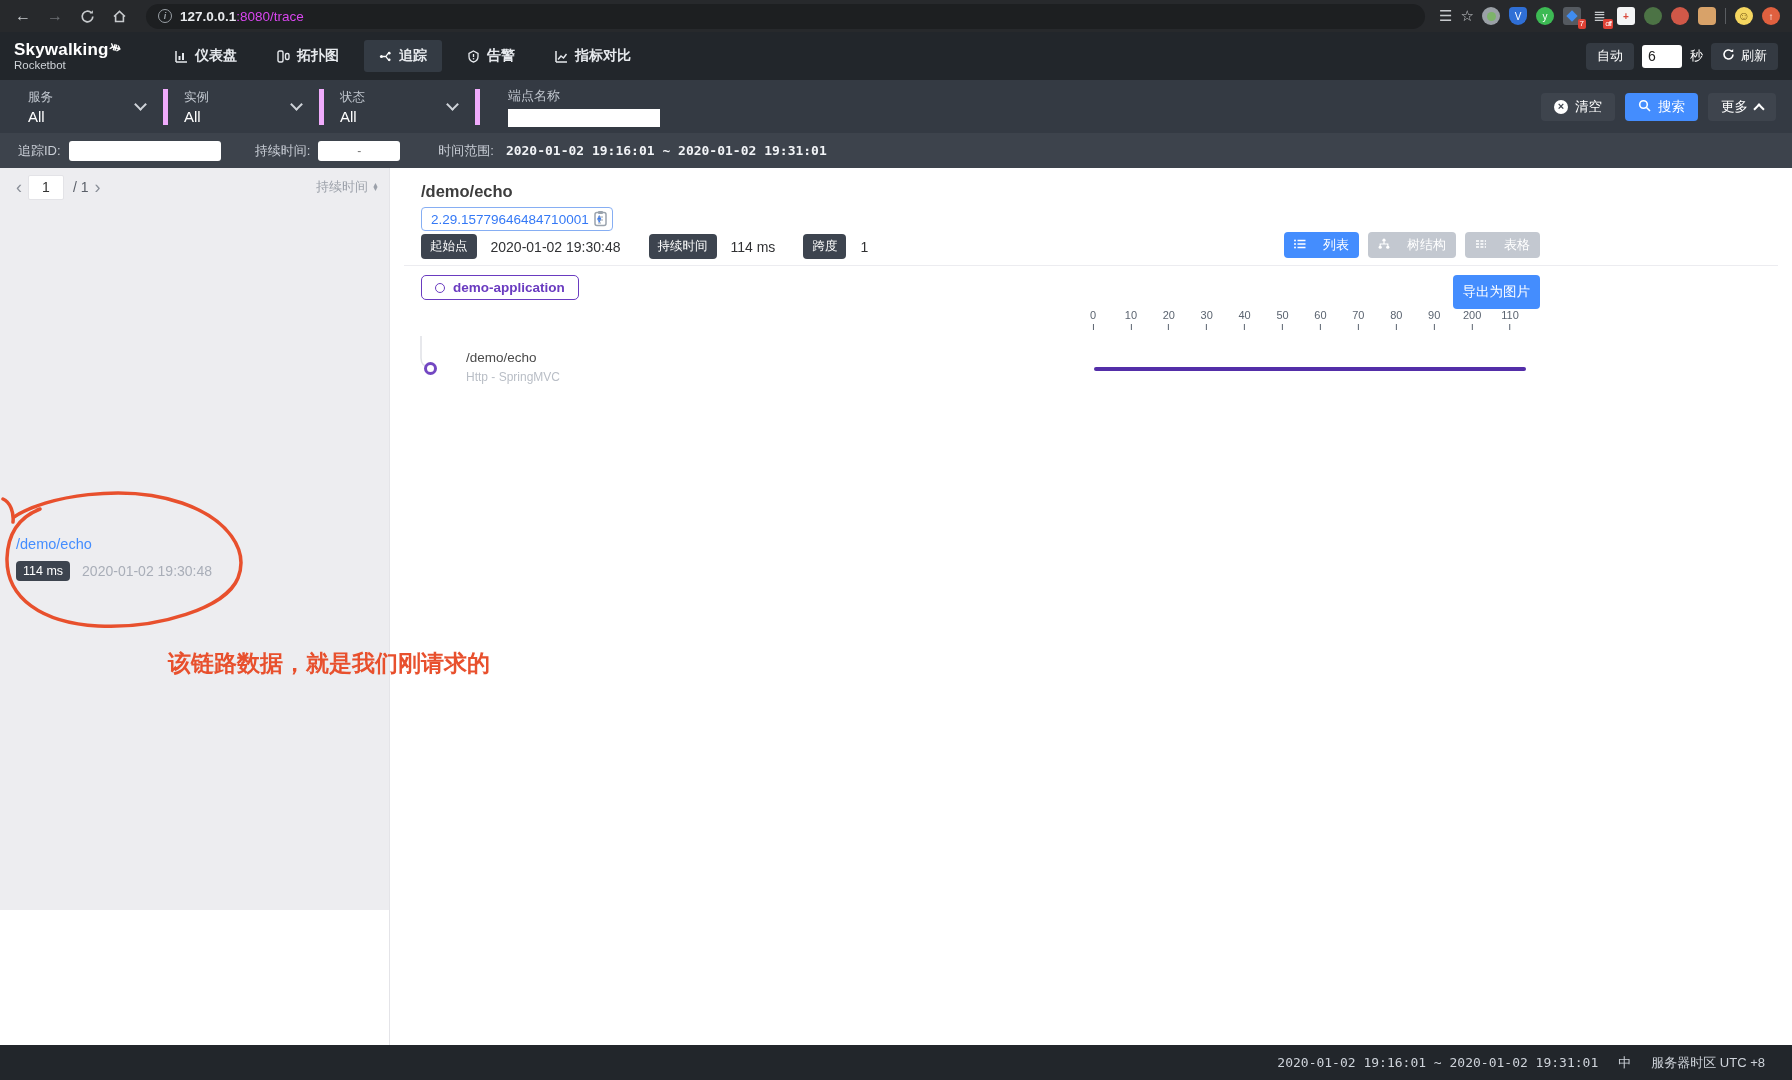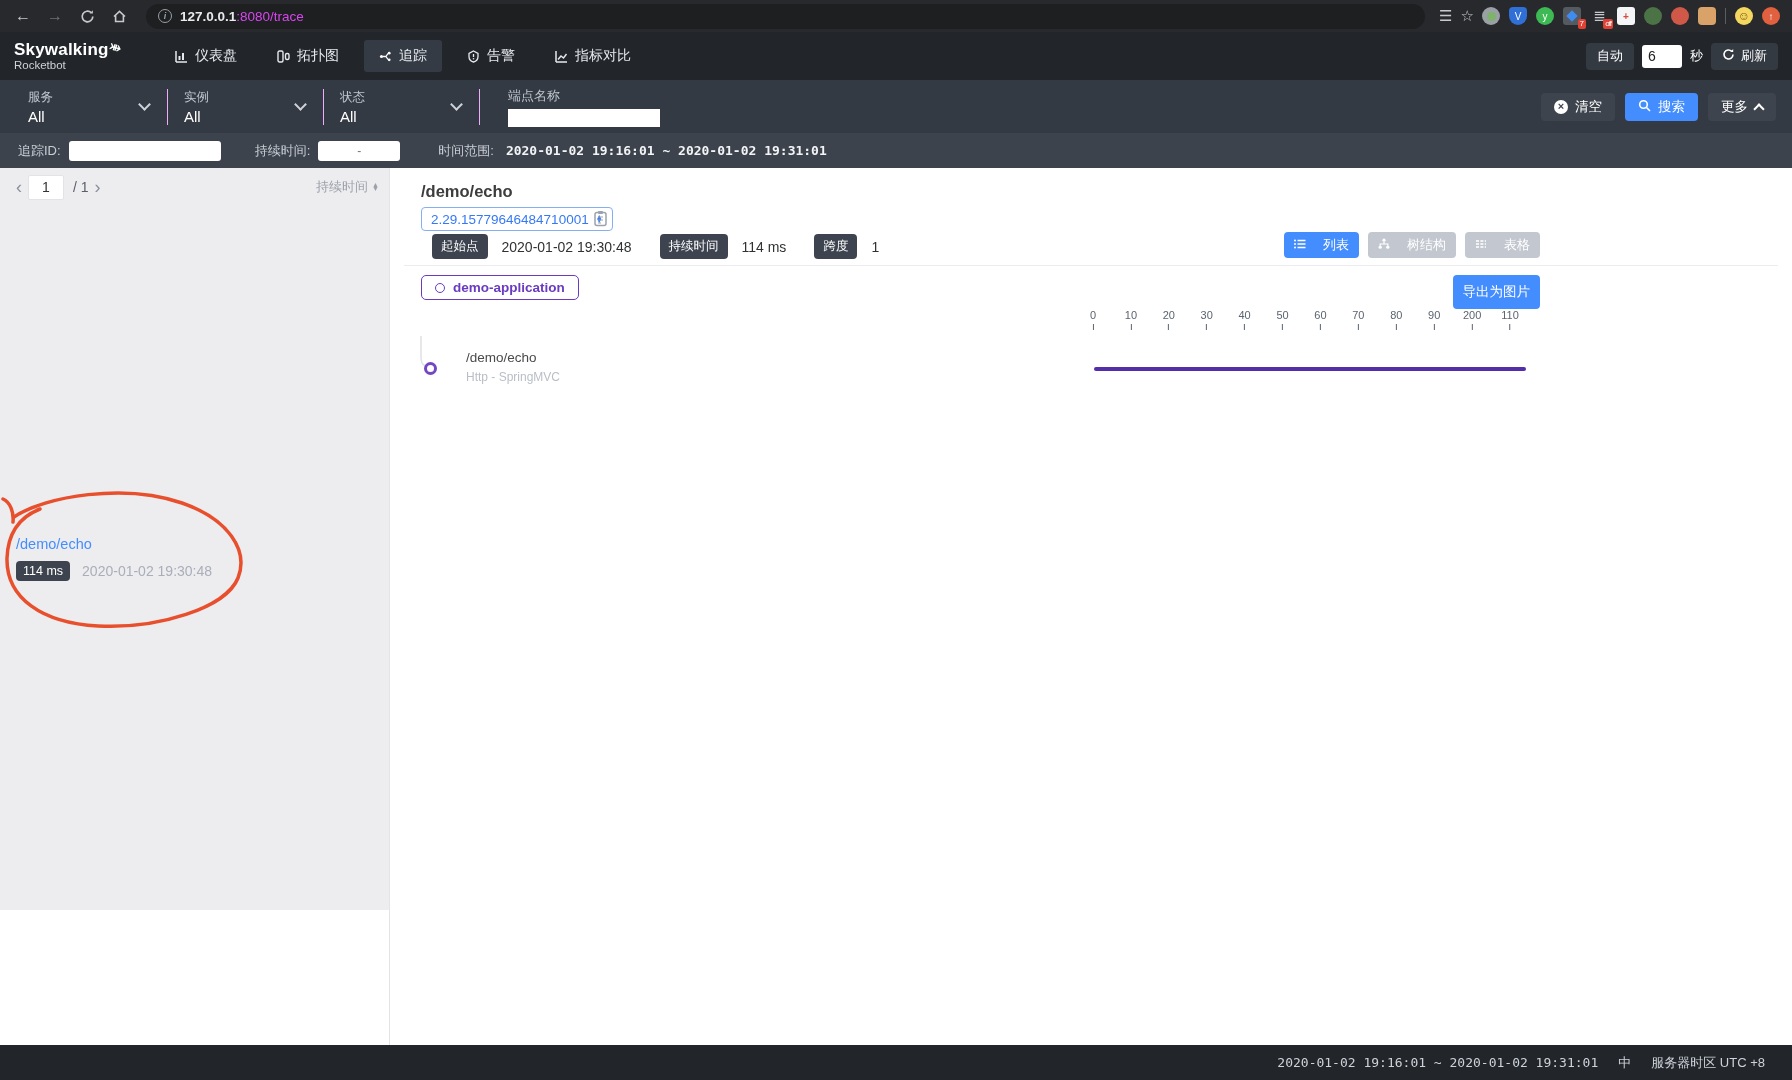--- a/index.html
+++ b/index.html
@@ -26,33 +26,33 @@
   .glyph-lines { color:#c7cacd; font-size:15px; letter-spacing:-1px; }
 
   
   .app-header { height:48px; background:#22262b; display:flex; align-items:center; }
   .logo-wrap { margin-left:14px; width:118px; line-height:1.05; }
   .logo-main { color:#fff; font-size:17px; font-weight:700; letter-spacing:.2px; }
   .logo-swoosh { color:#fff; font-weight:700; display:inline-block; transform:rotate(18deg) translateY(-4px); font-size:14px; }
   .logo-sub { color:#cfd3d8; font-size:11.5px; }
   .top-nav { display:flex; align-items:center; gap:10px; margin-left:28px; }
   .nav-item { display:flex; align-items:center; gap:7px; color:#e6e9ed; font-size:14px;
-              padding:7px 15px; border-radius:3px; cursor:pointer; }
+              padding:7px 15px; border-radius:3px; cursor:pointer;font-weight:bold; }
   .nav-item.active { background:#343b44; }
   .nav-ic svg { display:block; }
   .header-right { margin-left:auto; margin-right:14px; display:flex; align-items:center; gap:8px; }
   .hdr-btn { background:#343a42; border:none; border-radius:4px; color:#fff; font-size:13px;
              height:27px; padding:0 11px; display:flex; align-items:center; gap:6px; cursor:pointer; }
   .auto-input { width:40px; height:23px; border:none; border-radius:3px; background:#fff;
                 font-size:14px; padding:0 6px; color:#222; }
   .sec-label { color:#fff; font-size:13px; }
 
   
   .filter-row1 { height:53px; background:#343a43; display:flex; align-items:center; padding-left:28px; }
-  .fgroup { width:140px; padding-right:12px; margin-right:16px; border-right:1px solid #f0abfc;
+  .fgroup { width:140px; padding-right:12px; margin-right:16px; border-right:5px solid #f0abfc;
             display:flex; align-items:center; cursor:pointer; }
   .fgroup .txt { flex:1; }
   .flabel { color:#bfc5cd; font-size:12.5px; margin-bottom:2px; }
   .fvalue { color:#fff; font-size:15px; }
   .chev { width:9px; height:9px; border-right:2px solid #cfd3d9; border-bottom:2px solid #cfd3d9;
           transform:rotate(45deg); margin-right:6px; margin-top:-4px; }
   .endpoint-group { margin-left:12px; }
   .ep-input { display:block; width:152px; height:18px; border:none; background:#fff; margin-top:4px; padding:0 4px; font-size:12px; }
   .row1-right { margin-left:auto; margin-right:16px; display:flex; align-items:center; gap:10px; }
   .bar-btn { height:28px; border:none; border-radius:4px; padding:0 13px; font-size:13.5px; color:#fff;
@@ -89,21 +89,21 @@
   .dur-badge { background:#3d444f; color:#fff; font-size:12.5px; padding:3px 7px; border-radius:4px; }
   .trace-time { color:#a9aeb8; font-size:14px; }
 
   .detail { position:absolute; left:390px; top:0; right:0; height:877px; }
   .d-title { position:absolute; left:31px; top:14px; font-size:16.5px; font-weight:700; color:#3d3d3d; }
   .trace-select { position:absolute; left:31px; top:39px; height:24px; border:1px solid #86aef3; border-radius:4px;
                   display:flex; align-items:center; padding:0 9px; gap:7px; cursor:pointer; background:#fff; }
   .trace-select .tid { color:#3579f6; font-size:13.5px; }
   .updown { display:flex; flex-direction:column; line-height:.55; font-size:7px; color:#3579f6; }
   .copy-btn { position:absolute; left:203px; top:42px; cursor:pointer; }
-  .stats-row { position:absolute; left:31px; top:66px; display:flex; align-items:center; gap:14px;margin-left:11px; }
+  .stats-row { position:absolute; left:31px; top:66px; display:flex; align-items:center; gap:14px; }
   .kbadge { background:#3d444f; color:#fff; font-size:12.5px; padding:4px 9px; border-radius:4px; }
   .kval { font-size:14px; color:#303133; margin-right:14px; }
   .view-group { position:absolute; top:64px; right:252px; display:flex; gap:9px; }
   .vbtn { height:26px; border:none; border-radius:4px; padding:0 10px; font-size:13px; color:#fff;
           display:flex; align-items:center; gap:17px; background:#c3c8d0; cursor:pointer; }
   .vbtn.active { background:#448dfe; }
   .d-divider { position:absolute; top:97px; left:14px; right:14px; border-top:1px solid #ececf0; }
   .svc-btn { position:absolute; left:31px; top:107px; height:25px; border:1px solid #6a3bc0; border-radius:5px;
              background:#fff; color:#6a3bc0; font-size:13.5px; font-weight:700; padding:0 13px;
              display:flex; align-items:center; gap:8px; cursor:pointer; }
@@ -451,13 +451,14 @@
   <span class="foot-txt mono">2020-01-02 19:16:01 ~ 2020-01-02 19:31:01</span>
   <span class="foot-txt">中</span>
   <span class="foot-txt">服务器时区 UTC +8</span>
 </div>
 
 <div class="overlay">
   <svg width="1792" height="1080" viewBox="0 0 1792 1080">
     <path d="M 3 499 C 10 502, 14 512, 13 522" fill="none" stroke="#e8502d" stroke-width="3.5" stroke-linecap="round"></path>
     <path d="M 14 517 C 45 496, 125 483, 182 503 C 228 519, 249 550, 238 578 C 226 608, 158 629, 98 626 C 42 623, 6 598, 7 558 C 8 531, 22 516, 40 509" fill="none" stroke="#e8502d" stroke-width="3.5" stroke-linecap="round"></path>
   </svg>
+  <div class="annotation-text">该链路数据，就是我们刚请求的</div>
 </div>
 
 </body></html>

